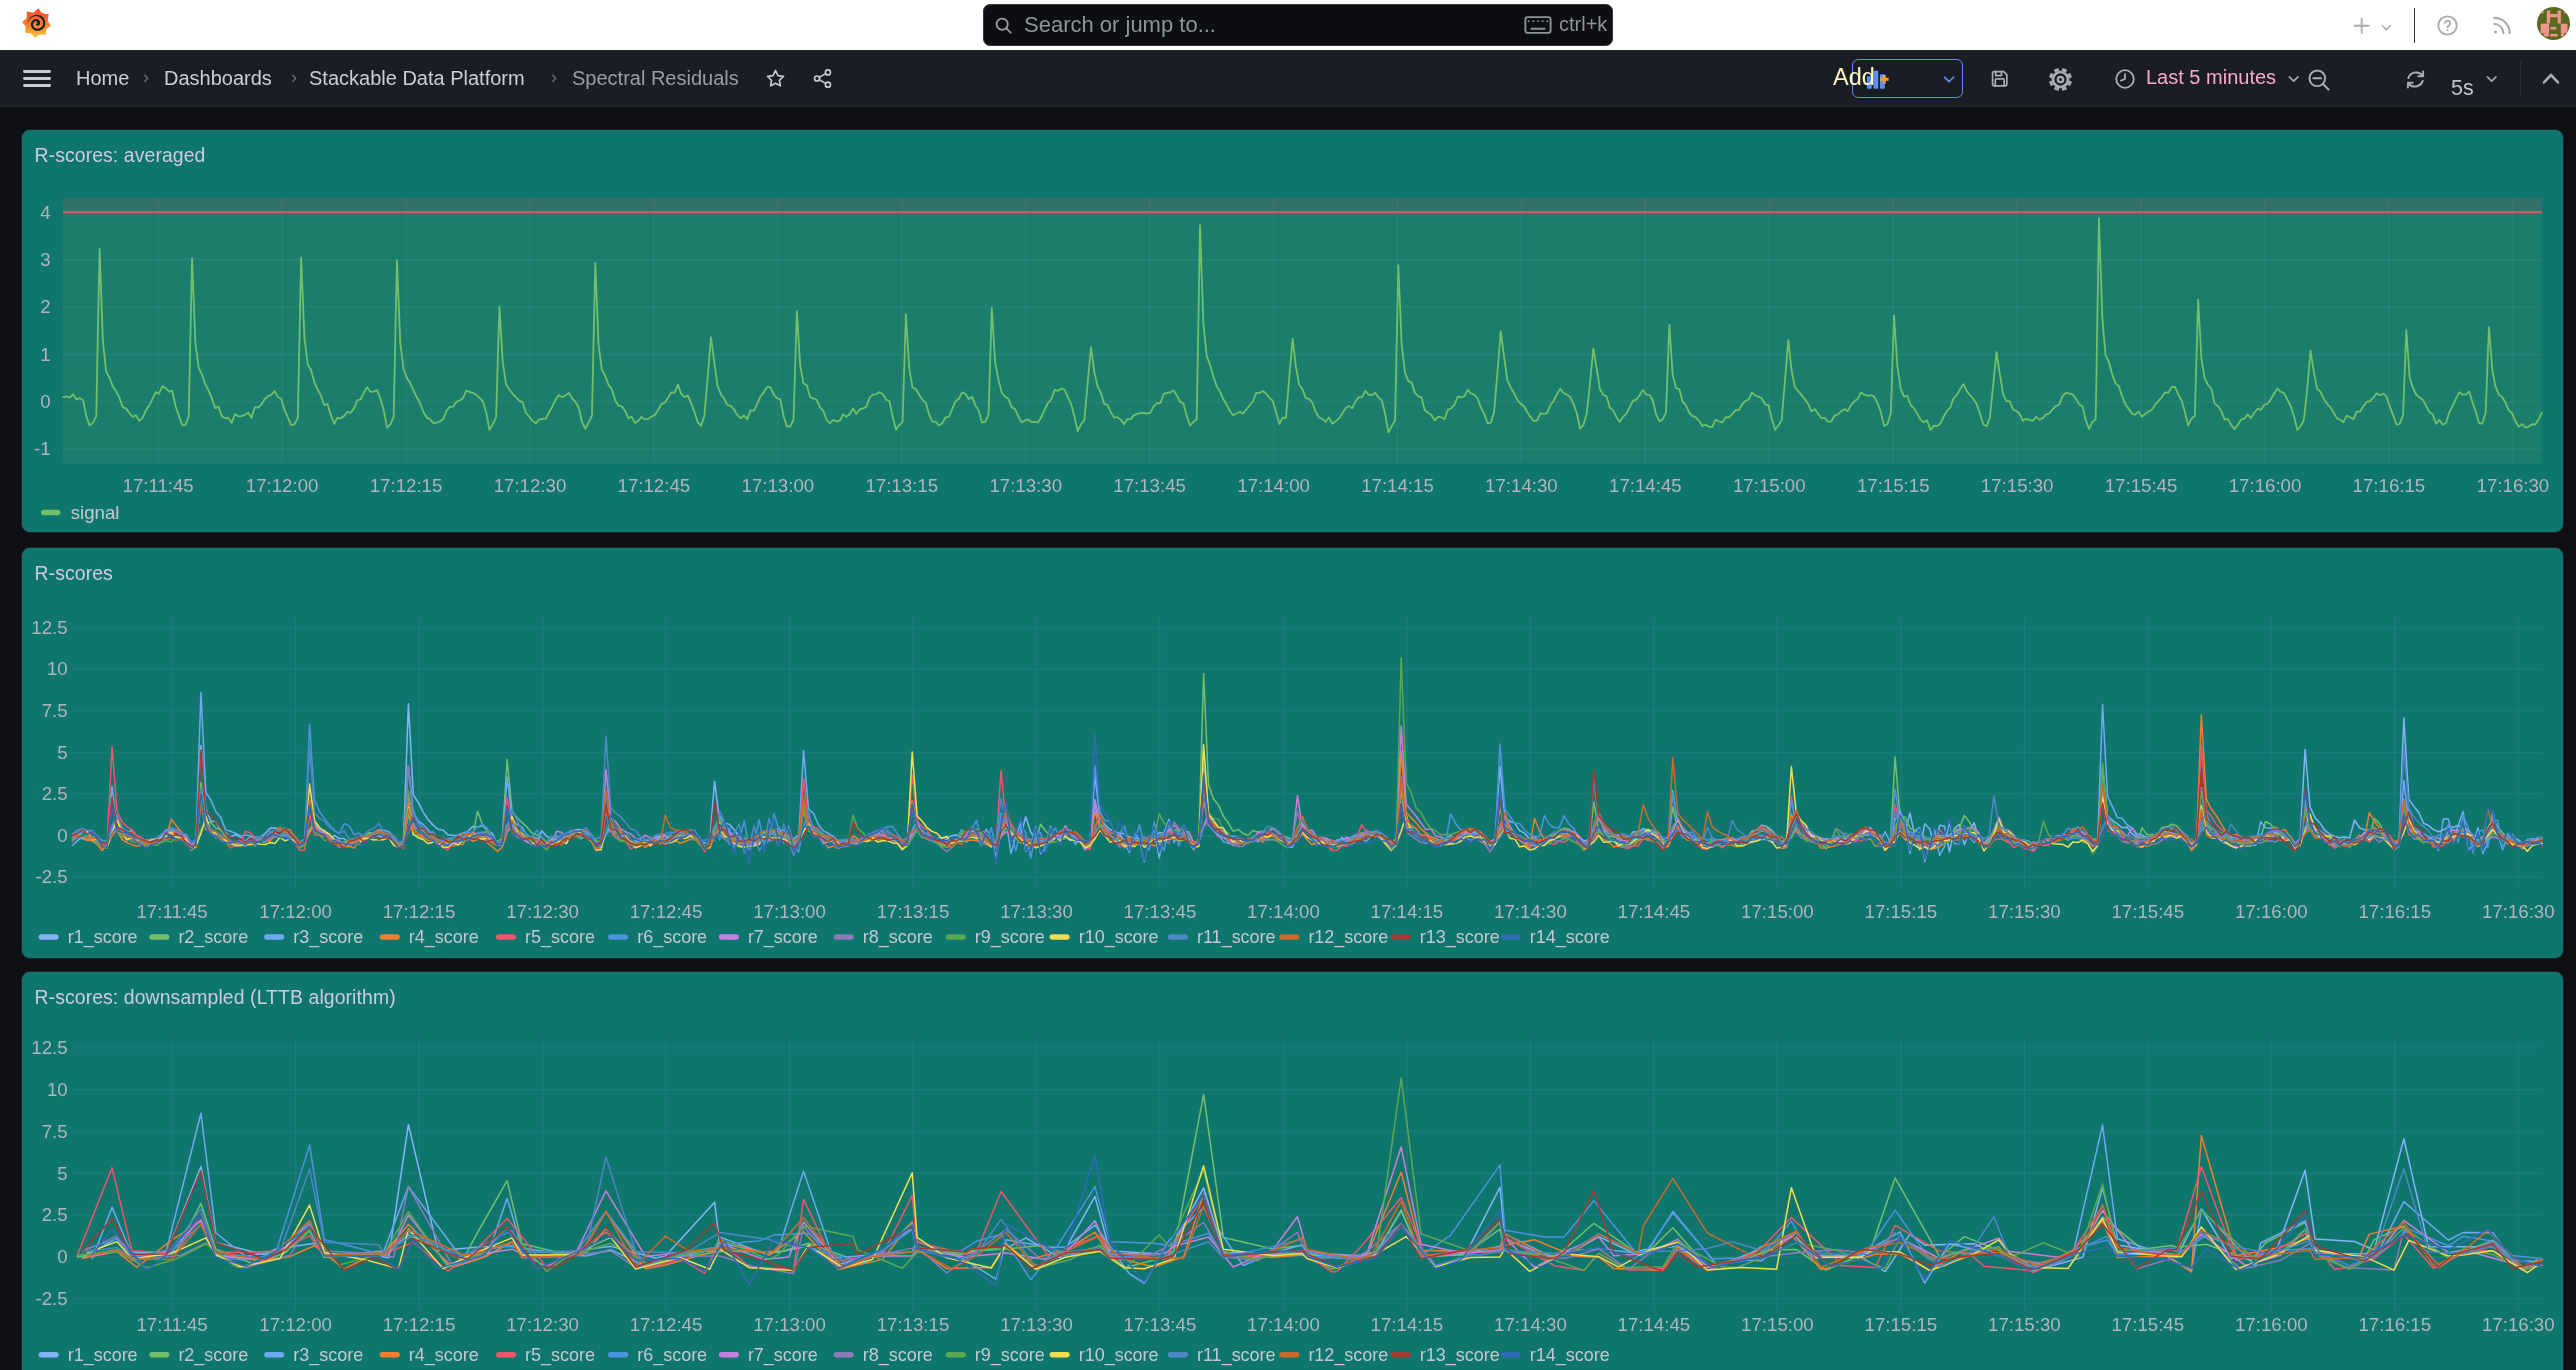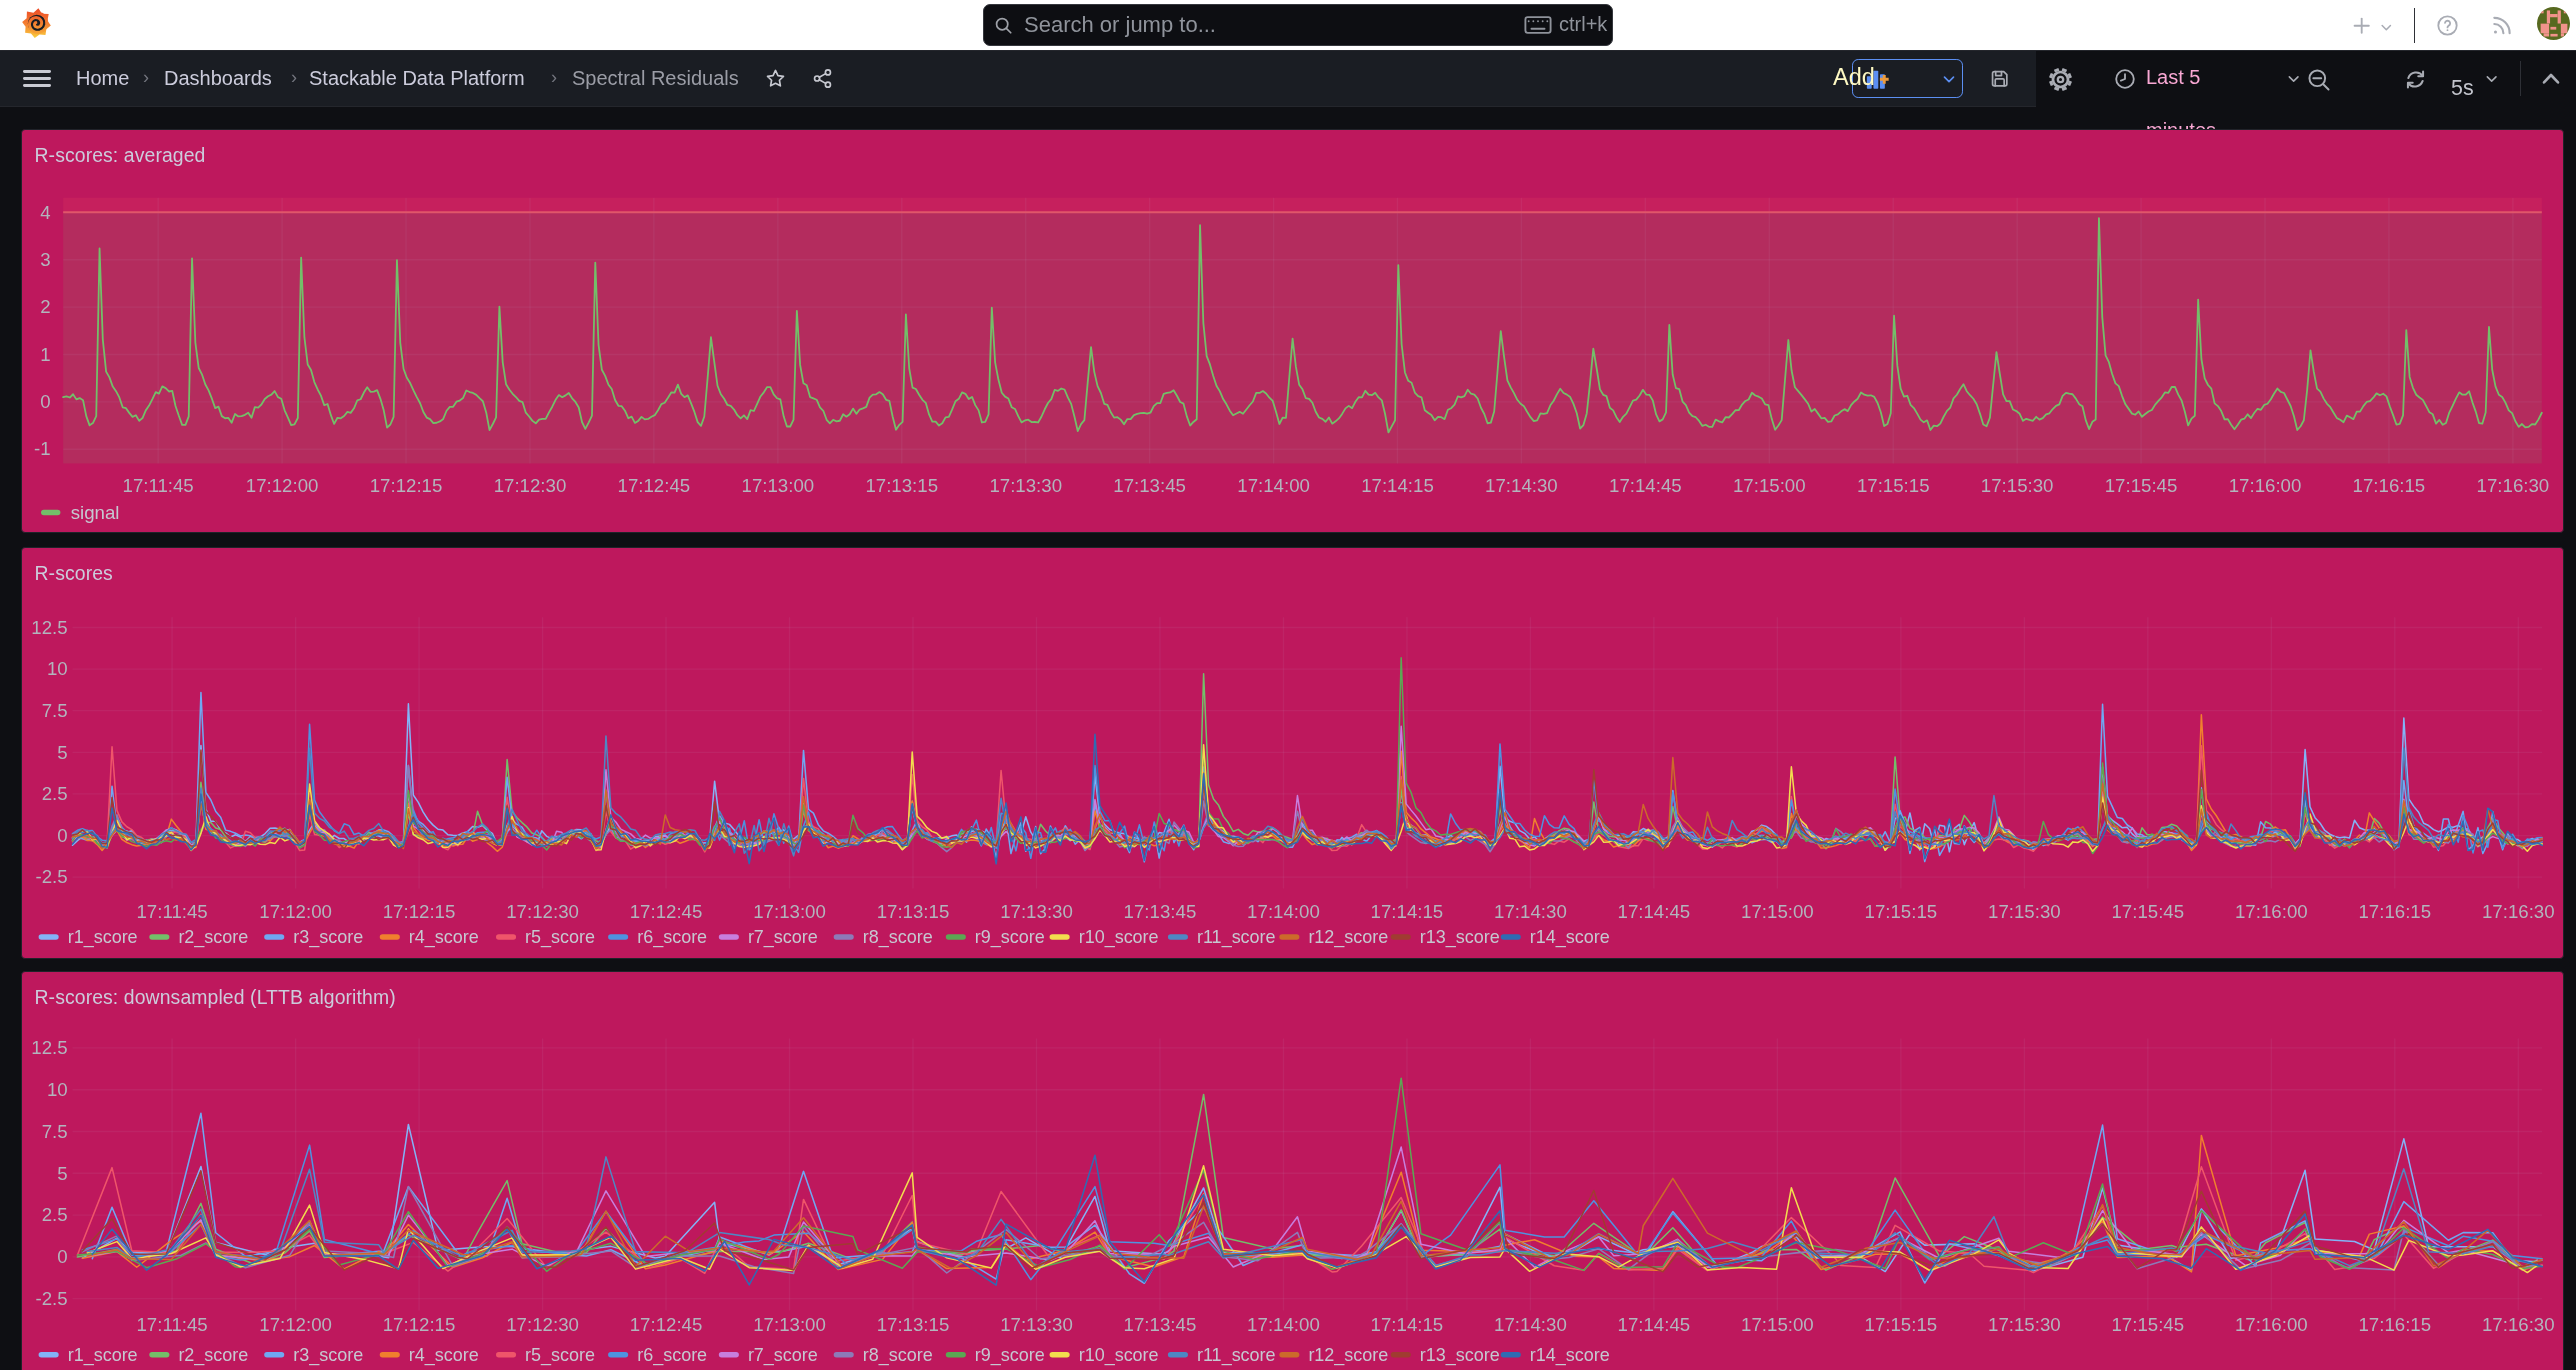--- a/index.html
+++ b/index.html
@@ -1,19 +1,19 @@
 <!DOCTYPE html>
 <html style="font-size:11px"><head><meta charset="utf-8"><title>Grafana</title><style>
 *{margin:0;padding:0;box-sizing:border-box}
 html,body{width:2576px;height:1371px;overflow:hidden;background:#0e0f13;
 font-family:"Liberation Sans",sans-serif;-webkit-font-smoothing:antialiased}
 .abs{position:absolute}
 #topbar{position:absolute;left:0;top:0;width:2576px;height:51px;background:#ffffff;border-bottom:1.4px solid #24262c}
-#toolbar{position:absolute;left:0;top:51px;width:2036px;height:56px;background:#1a1d23;border-bottom:1.4px solid #24262c}
-.panel{position:absolute;background:#be185d;border:1.4px solid #202229;border-radius:4px}
+#toolbar{position:absolute;left:0;top:51px;width:2576px;height:56px;background:#1a1d23;border-bottom:1.4px solid #24262c}
+.panel{position:absolute;background:#0f766e;border:1.4px solid #202229;border-radius:9px}
 .ptitle{position:absolute;left:12.5px;top:14px;font-size:19.4px;font-weight:500;color:#ccccdc;letter-spacing:0.1px}
 .crumb{position:absolute;top:0;height:54px;line-height:54px;font-size:20px;color:#ccccdc;white-space:nowrap}
 .crumb.dim{color:#9b9da6}
 .sep{position:absolute;top:0;height:54px;line-height:53px;font-size:18px;color:#73757e}
 text{font-family:"Liberation Sans",sans-serif}
 </style></head><body>
 <div id="topbar">
     <svg class="abs" style="left:21.4px;top:6.2px" width="31" height="34" viewBox="0 0 46 50">
       <defs>
         <linearGradient id="glg" x1="0" y1="0" x2="0" y2="1">

